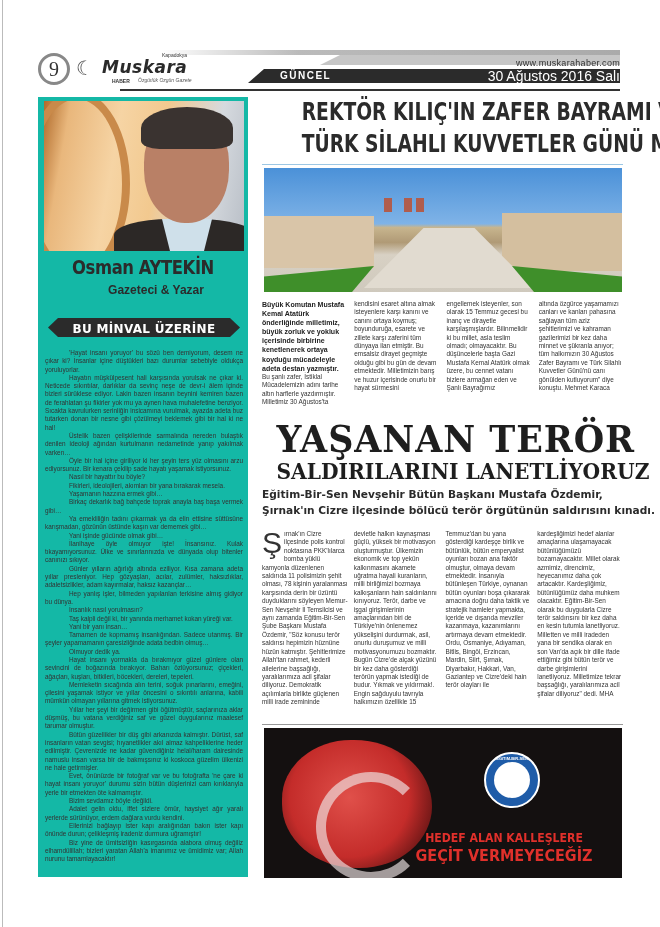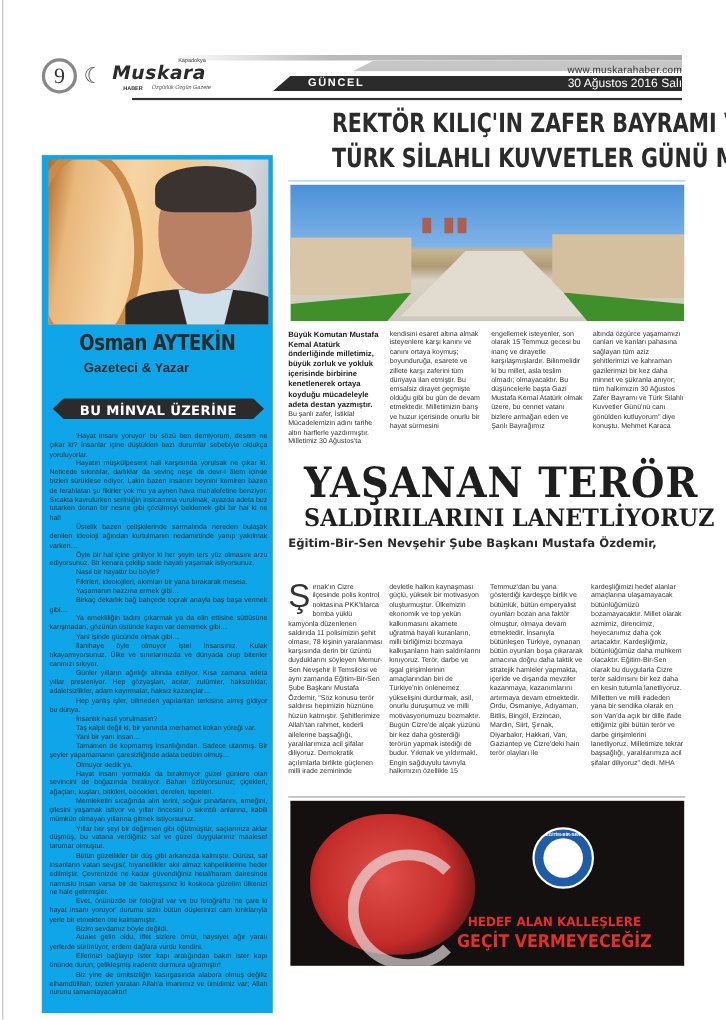--- a/index.html
+++ b/index.html
@@ -13,32 +13,32 @@
   .logo-mark{position:absolute;left:0;top:4px;font-size:20px;color:#555;}
   .logo-sup{position:absolute;left:86px;top:0;font-size:5px;color:#333;}
   .logo-main{position:absolute;left:26px;top:5px;font-family:"DejaVu Sans",sans-serif;font-weight:bold;font-size:17px;color:#2a2a2a;letter-spacing:0.5px;font-style:italic;}
   .logo-sub{position:absolute;left:36px;top:26px;font-size:5px;color:#333;font-weight:bold;}
   .logo-tag{position:absolute;left:62px;top:25px;font-size:5px;color:#555;font-style:italic;}
   .bar-grey{position:absolute;left:130px;top:0;width:460px;height:5px;background:linear-gradient(90deg,#fff 0%,#bbb 30%,#aaa 100%);}
   .bar-grey2{position:absolute;left:290px;top:5px;width:300px;height:10px;background:#c6c6c6;clip-path:polygon(20px 0,100% 0,100% 100%,0 100%);}
   .url{position:absolute;right:10px;top:8px;font-size:9px;color:#333;letter-spacing:0.3px;}
   .bar-dark{position:absolute;left:218px;top:19px;width:372px;height:14px;background:#2b2b2b;clip-path:polygon(16px 0,100% 0,100% 100%,0 100%);}
   .section{position:absolute;left:250px;top:19px;height:24px;line-height:14px;color:#fff;font-weight:bold;font-size:10px;letter-spacing:1.5px;text-align:center;}
-  .date{position:absolute;right:10px;top:19px;height:14px;line-height:14px;color:#fff;font-size:11px;}
+  .date{position:absolute;right:10px;top:19px;height:14px;line-height:14px;color:#fff;font-size:14px;}
   .hdr-rule{position:absolute;left:90px;top:39px;width:500px;height:2px;background:#333;}
   
-  .col-left{position:absolute;left:38px;top:97px;width:210px;height:780px;background:#0ea5e9;margin-top:44px;}
+  .col-left{position:absolute;left:38px;top:97px;width:210px;height:780px;background:#14b8a6;}
   .photo{position:absolute;left:6px;top:4px;width:200px;height:150px;overflow:hidden;background:linear-gradient(100deg,#b06a2a 0%,#e9b77c 12%,#f6d4a4 35%,#f2c98f 55%,#d6dadf 80%,#b8bec6 100%);}
   .photo .frame{position:absolute;left:-20px;top:-10px;width:90px;height:170px;border:8px solid #c98a4a;border-radius:50%;}
   .photo .head{position:absolute;left:100px;top:12px;width:85px;height:110px;border-radius:45% 45% 48% 48%;background:#b98066;}
   .photo .hair{position:absolute;left:97px;top:6px;width:92px;height:42px;border-radius:50% 50% 20% 20%;background:#3a3330;}
   .photo .shirt{position:absolute;left:70px;top:118px;width:140px;height:40px;border-radius:40% 40% 0 0;background:#2c2826;}
   .photo .collar{position:absolute;left:118px;top:118px;width:50px;height:40px;background:#cfe0ea;clip-path:polygon(0 0,100% 0,80% 100%,20% 100%);}
   .author-name{position:absolute;left:0;top:158px;width:210px;text-align:center;font-family:"DejaVu Sans",sans-serif;font-weight:bold;font-size:20px;color:#2b2b2b;transform:scaleX(0.82);letter-spacing:-0.5px;}
-  .author-role{position:absolute;left:0;top:186px;width:172px;text-align:center;font-weight:bold;font-size:12px;color:#2b2b2b;}
+  .author-role{position:absolute;left:0;top:186px;width:172px;text-align:center;font-weight:bold;font-size:12px;color:#2b2b2b;padding-left:32px;}
   .col-title{position:absolute;left:10px;top:221px;width:192px;height:19px;background:#2b2b2b;clip-path:polygon(10px 0,calc(100% - 10px) 0,100% 50%,calc(100% - 10px) 100%,10px 100%,0 50%);}
   .col-title span{display:block;text-align:center;color:#fff;font-family:"DejaVu Sans",sans-serif;font-weight:bold;font-size:12px;line-height:22px;letter-spacing:0.3px;}
   .col-text{position:absolute;left:7px;top:252px;width:198px;font-size:6.4px;line-height:8.3px;color:#333;text-align:justify;}
   .col-text p{margin:0;text-indent:24px;}
   
   .main{position:absolute;left:262px;top:96px;width:361px;}
   .h1{position:absolute;left:0;top:0;width:361px;text-align:center;font-family:"DejaVu Sans",sans-serif;font-weight:bold;font-size:24px;line-height:32px;color:#2b2b2b;transform:scaleX(0.78);transform-origin:center top;white-space:nowrap;}
   .h1-rule{position:absolute;left:0;top:68px;width:361px;height:1px;background:#9cc7e4;}
   .campus{position:absolute;left:2px;top:72px;width:358px;height:124px;overflow:hidden;background:linear-gradient(180deg,#4b91d8 0%,#7fb3e7 45%,#c7b58e 48%,#b09a76 60%,#d8d1c4 70%,#cfc9bd 100%);}
   .campus .bl{position:absolute;left:0;top:48px;width:110px;height:52px;background:#d9c5a8;}
@@ -157,21 +157,22 @@
         <div>Bu şanlı zafer, İstiklal Mücadelemizin adını tarihe altın harflerle yazdırmıştır. Milletimiz 30 Ağustos'ta</div>
       </div>
       <div class="c">kendisini esaret altına almak isteyenlere karşı kanını ve canını ortaya koymuş; boyunduruğa, esarete ve zillete karşı zaferini tüm dünyaya ilan etmiştir. Bu emsalsiz dirayet geçmişte olduğu gibi bu gün de devam etmektedir. Milletimizin barış ve huzur içerisinde onurlu bir hayat sürmesini</div>
       <div class="c">engellemek isteyenler, son olarak 15 Temmuz gecesi bu inanç ve dirayetle karşılaşmışlardır. Bilinmelidir ki bu millet, asla teslim olmadı; olmayacaktır. Bu düşüncelerle başta Gazi Mustafa Kemal Atatürk olmak üzere, bu cennet vatanı bizlere armağan eden ve Şanlı Bayrağımız</div>
       <div class="c">altında özgürce yaşamamızı canları ve kanları pahasına sağlayan tüm aziz şehitlerimizi ve kahraman gazilerimizi bir kez daha minnet ve şükranla anıyor; tüm halkımızın 30 Ağustos Zafer Bayramı ve Türk Silahlı Kuvvetler Günü'nü canı gönülden kutluyorum" diye konuştu. Mehmet Karaca</div>
     </div>
 
     <div class="h2a">YAŞANAN TERÖR</div>
     <div class="h2b">SALDIRILARINI LANETLİYORUZ</div>
     <div class="sub">
-      <div>Eğitim-Bir-Sen Nevşehir Şube Başkanı Mustafa Özdemir,</div>
+      <div>Eğitim-Bir-Sen Nevşehir Bütün Başkanı Mustafa Özdemir,</div>
+      <div>Şırnak'ın Cizre ilçesinde bölücü terör örgütünün saldırısını kınadı.</div>
     </div>
     <div class="art2">
       <div class="c">
         <span class="dropcap">Ş</span>
         <span>ırnak'ın Cizre ilçesinde polis kontrol noktasına PKK'lılarca bomba yüklü kamyonla düzenlenen saldırıda 11 polisimizin şehit olması, 78 kişinin yaralanması karşısında derin bir üzüntü duyduklarını söyleyen Memur-Sen Nevşehir İl Temsilcisi ve aynı zamanda Eğitim-Bir-Sen Şube Başkanı Mustafa Özdemir, "Söz konusu terör saldırısı hepimizin hüznüne hüzün katmıştır. Şehitlerimize Allah'tan rahmet, kederli ailelerine başsağlığı, yaralılarımıza acil şifalar diliyoruz. Demokratik açılımlarla birlikte güçlenen milli irade zemininde</span>
       </div>
       <div class="c">devletle halkın kaynaşması güçlü, yüksek bir motivasyon oluşturmuştur. Ülkemizin ekonomik ve top yekün kalkınmasını akamete uğratma hayali kuranların, milli birliğimizi bozmaya kalkışanların hain saldırılarını kınıyoruz. Terör, darbe ve işgal girişimlerinin amaçlarından biri de Türkiye'nin önlenemez yükselişini durdurmak, asil, onurlu duruşumuz ve milli motivasyonumuzu bozmaktır. Bugün Cizre'de alçak yüzünü bir kez daha gösterdiği terörün yapmak istediği de budur. Yıkmak ve yıldırmak!. Engin sağduyulu tavrıyla halkımızın özellikle 15</div>
       <div class="c">Temmuz'dan bu yana gösterdiği kardeşçe birlik ve bütünlük, bütün emperyalist oyunları bozan ana faktör olmuştur, olmaya devam etmektedir. İnsanıyla bütünleşen Türkiye, oynanan bütün oyunları boşa çıkararak amacına doğru daha taktik ve stratejik hamleler yapmakta, içeride ve dışarıda mevziler kazanmaya, kazanımlarını artırmaya devam etmektedir. Ordu, Osmaniye, Adıyaman, Bitlis, Bingöl, Erzincan, Mardin, Siirt, Şırnak, Diyarbakır, Hakkari, Van, Gaziantep ve Cizre'deki hain terör olayları ile</div>
       <div class="c">kardeşliğimizi hedef alanlar amaçlarına ulaşamayacak bütünlüğümüzü bozamayacaktır. Millet olarak azmimiz, direncimiz, heyecanımız daha çok artacaktır. Kardeşliğimiz, bütünlüğümüz daha muhkem olacaktır. Eğitim-Bir-Sen olarak bu duygularla Cizre terör saldırısını bir kez daha en kesin tutumla lanetliyoruz. Milletten ve milli iradeden yana bir sendika olarak en son Van'da açık bir dille ifade ettiğimiz gibi bütün terör ve darbe girişimlerini lanetliyoruz. Milletimize tekrar başsağlığı, yaralılarımıza acil şifalar diliyoruz" dedi. MHA</div>
     </div>

